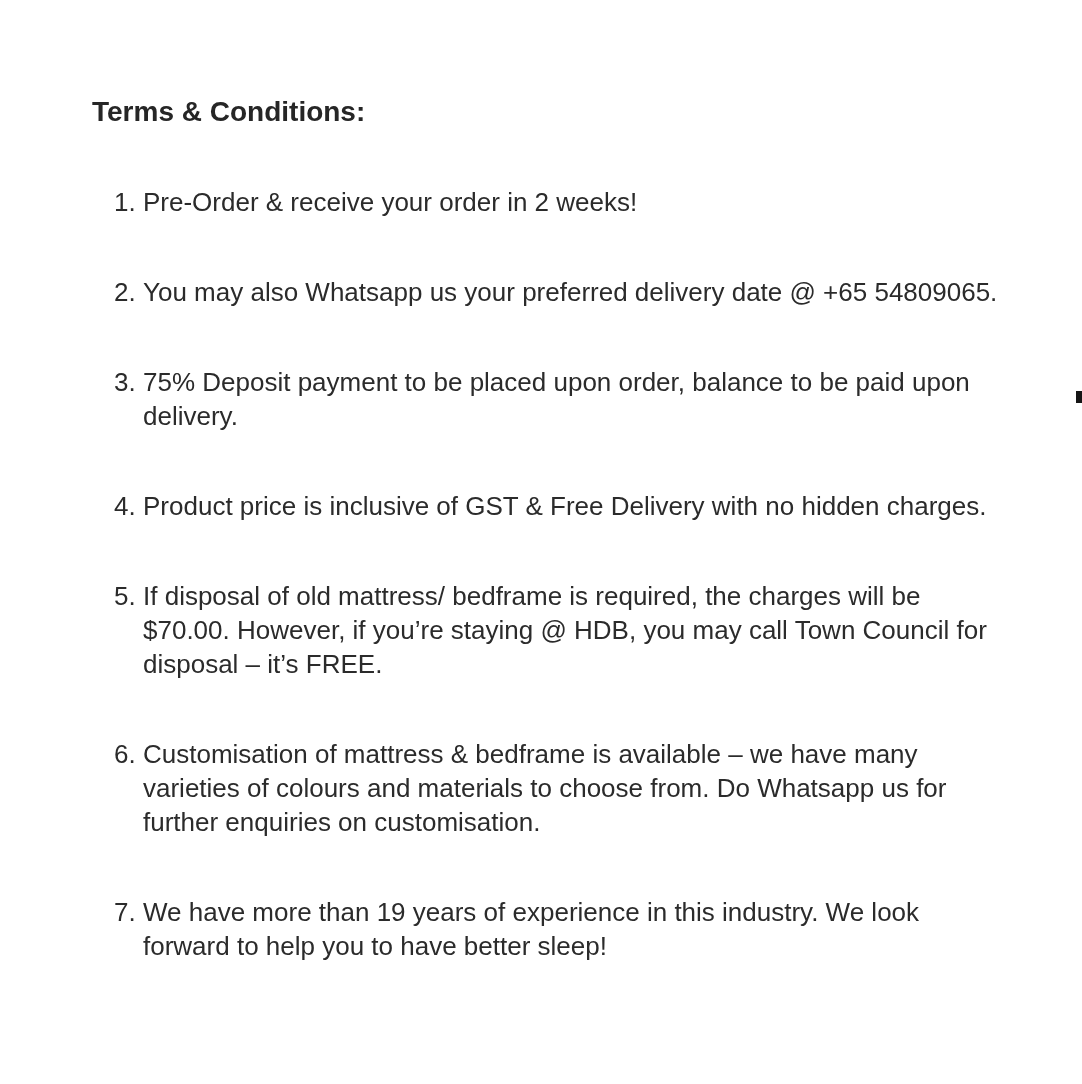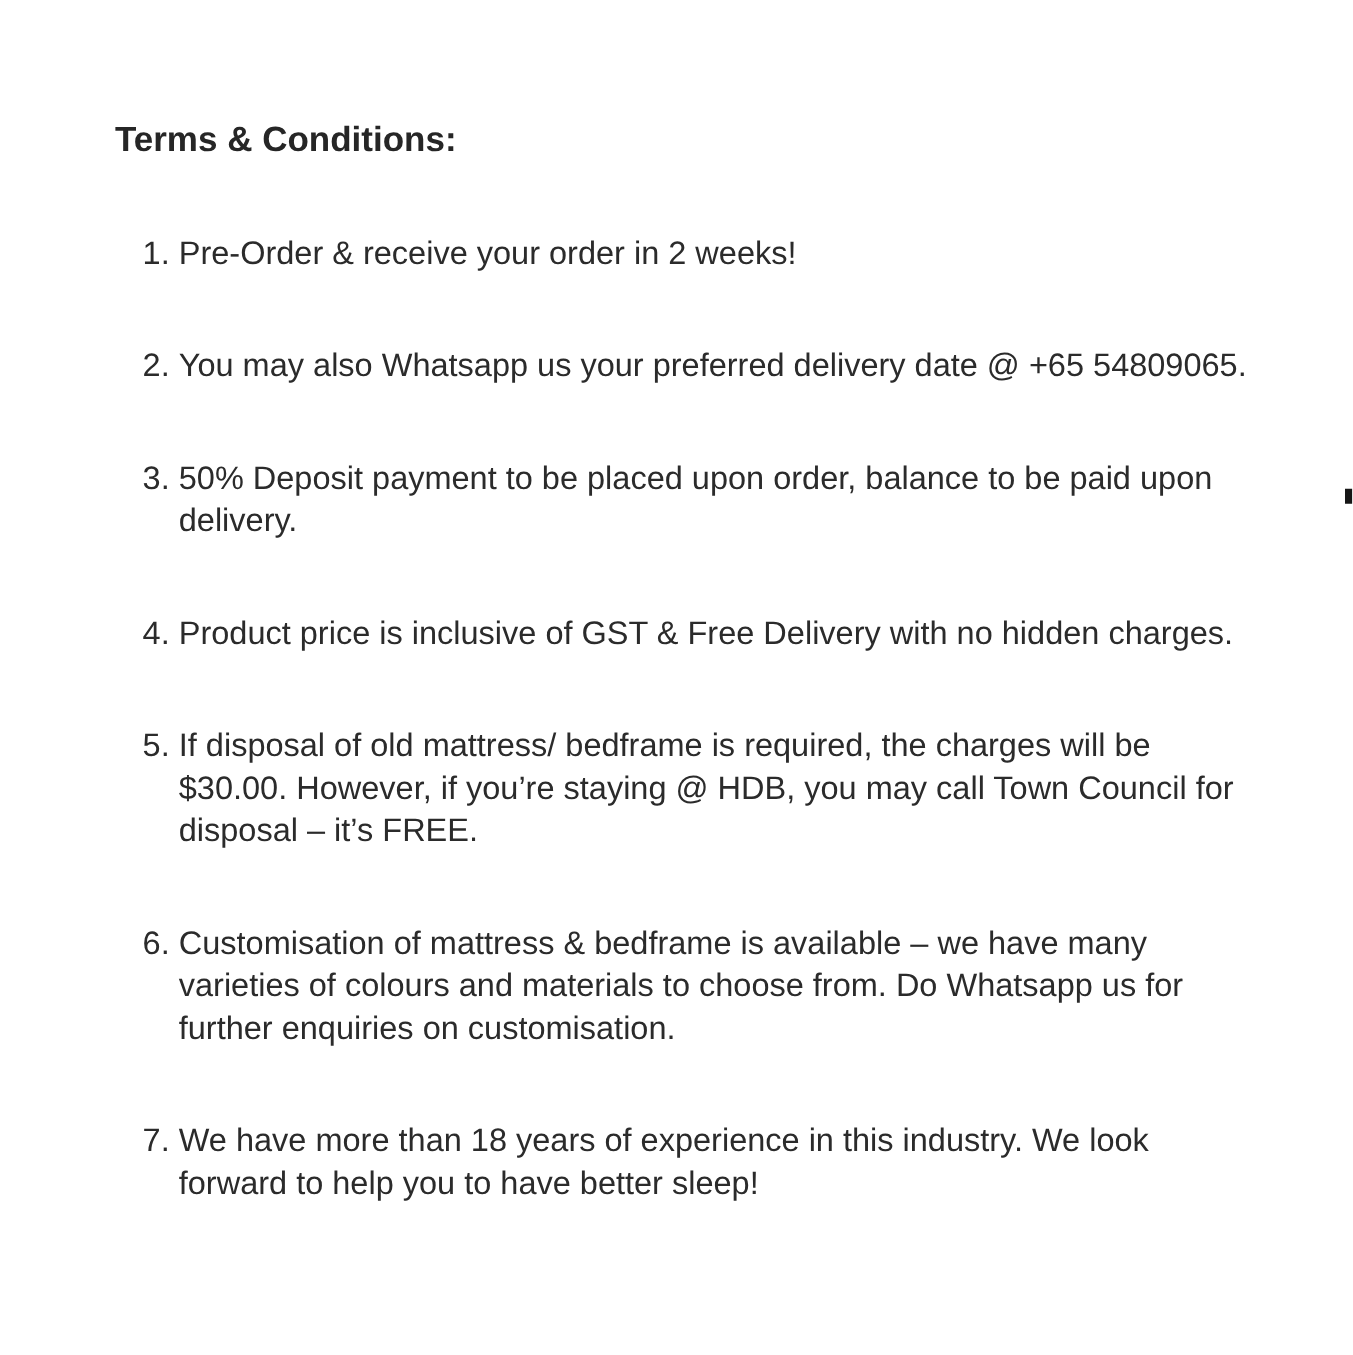--- a/index.html
+++ b/index.html
@@ -60,22 +60,22 @@
 </head>
 <body>
 
 <div class="page">
 
   <h2 class="heading">Terms &amp; Conditions:</h2>
 
   <ol class="terms-list">
     <li>Pre-Order &amp; receive your order in 2 weeks!</li>
     <li>You may also Whatsapp us your preferred delivery date @ +65 54809065.</li>
-    <li>50% Deposit payment to be placed upon order, balance to be paid upon delivery.</li>
+    <li>75% Deposit payment to be placed upon order, balance to be paid upon delivery.</li>
     <li>Product price is inclusive of GST &amp; Free Delivery with no hidden charges.</li>
-    <li>If disposal of old mattress/ bedframe is required, the charges will be $30.00. However, if you’re staying @ HDB, you may call Town Council for disposal – it’s FREE.</li>
+    <li>If disposal of old mattress/ bedframe is required, the charges will be $70.00. However, if you’re staying @ HDB, you may call Town Council for disposal – it’s FREE.</li>
     <li>Customisation of mattress &amp; bedframe is available – we have many varieties of colours and materials to choose from. Do Whatsapp us for further enquiries on customisation.</li>
-    <li>We have more than 18 years of experience in this industry. We look forward to help you to have better sleep!</li>
+    <li>We have more than 19 years of experience in this industry. We look forward to help you to have better sleep!</li>
   </ol>
 
   <div class="edge-mark"></div>
 
 </div>
 
 </body></html>

